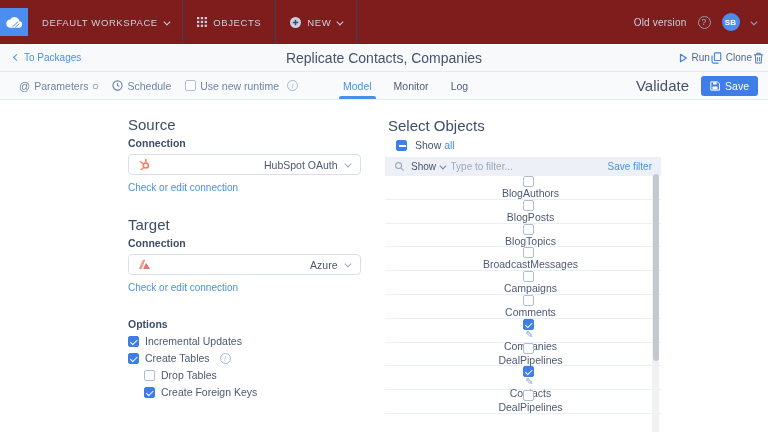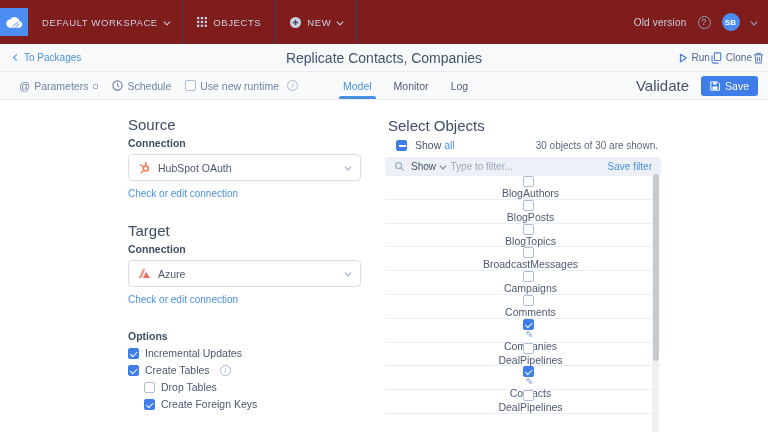--- a/index.html
+++ b/index.html
@@ -43,21 +43,21 @@
   .validate-link { color:#44536b; font-size:15px; cursor:pointer; }
   .save-btn { background:#3f7ee8; color:#fff; border:none; border-radius:3px; height:20px; padding:0 9px; font-size:10.5px; display:flex; align-items:center; gap:5px; cursor:pointer; font-family:inherit; }
 
   
   .content { position:relative; height:348px; background:#fff; }
   .left-col { position:absolute; left:128px; top:0; width:233px; }
   .section-h { font-size:15px; font-weight:500; color:#3d4e66; }
   .src-h { margin-top:16px; }
   .tgt-h { margin-top:23px; }
   .field-label { font-size:10.5px; font-weight:bold; color:#3d4e66; margin-top:4px; }
-  .select { margin-top:5px; height:27px; border:1px solid #d9dfe9; border-radius:4px; background:#fff; display:flex; align-items:center; padding:0 9px; gap:7px; cursor:pointer; }
+  .select { margin-top:5px; height:21px; border:1px solid #d9dfe9; border-radius:4px; background:#fff; display:flex; align-items:center; padding:0 9px; gap:7px; cursor:pointer;text-align:right; }
   .select .val { font-size:10.5px; color:#4a5870; flex:1; }
   .select .chev { color:#9aa8bf; margin-right:2px; }
   .edit-link { margin-top:7px; font-size:10px; color:#4a90e2; cursor:pointer; }
   .opts-label { margin-top:25px; }
   .options-list { margin-top:5px; }
   .opt-row { display:flex; align-items:center; gap:6px; margin-top:5px; font-size:10.5px; color:#4a5870; }
   .opt-row.indent { margin-left:16px; }
 
   .right-col { position:absolute; left:385px; top:0; width:276px; height:100%; }
   .ro-heading { position:absolute; left:3px; top:17px; }
@@ -250,21 +250,20 @@
       <div class="section-h ro-heading">Select Objects</div>
 
       <div class="show-all-row">
         <span class="show-all-left">
           <span class="cb indet"></span>
           <span>
             <span>Show</span>
             <span class="link">all</span>
           </span>
         </span>
-        <span class="count-text">30 objects of 30 are shown.</span>
       </div>
 
       <div class="filter-bar">
         <svg width="11" height="11" viewBox="0 0 24 24">
           <circle cx="10" cy="10" r="6.5" fill="none" stroke="#97a6bf" stroke-width="2.4"></circle>
           <line x1="15" y1="15" x2="21" y2="21" stroke="#97a6bf" stroke-width="2.4"></line>
         </svg>
         <span class="filter-show">
           <span>Show</span>
           <span class="chev"></span>

